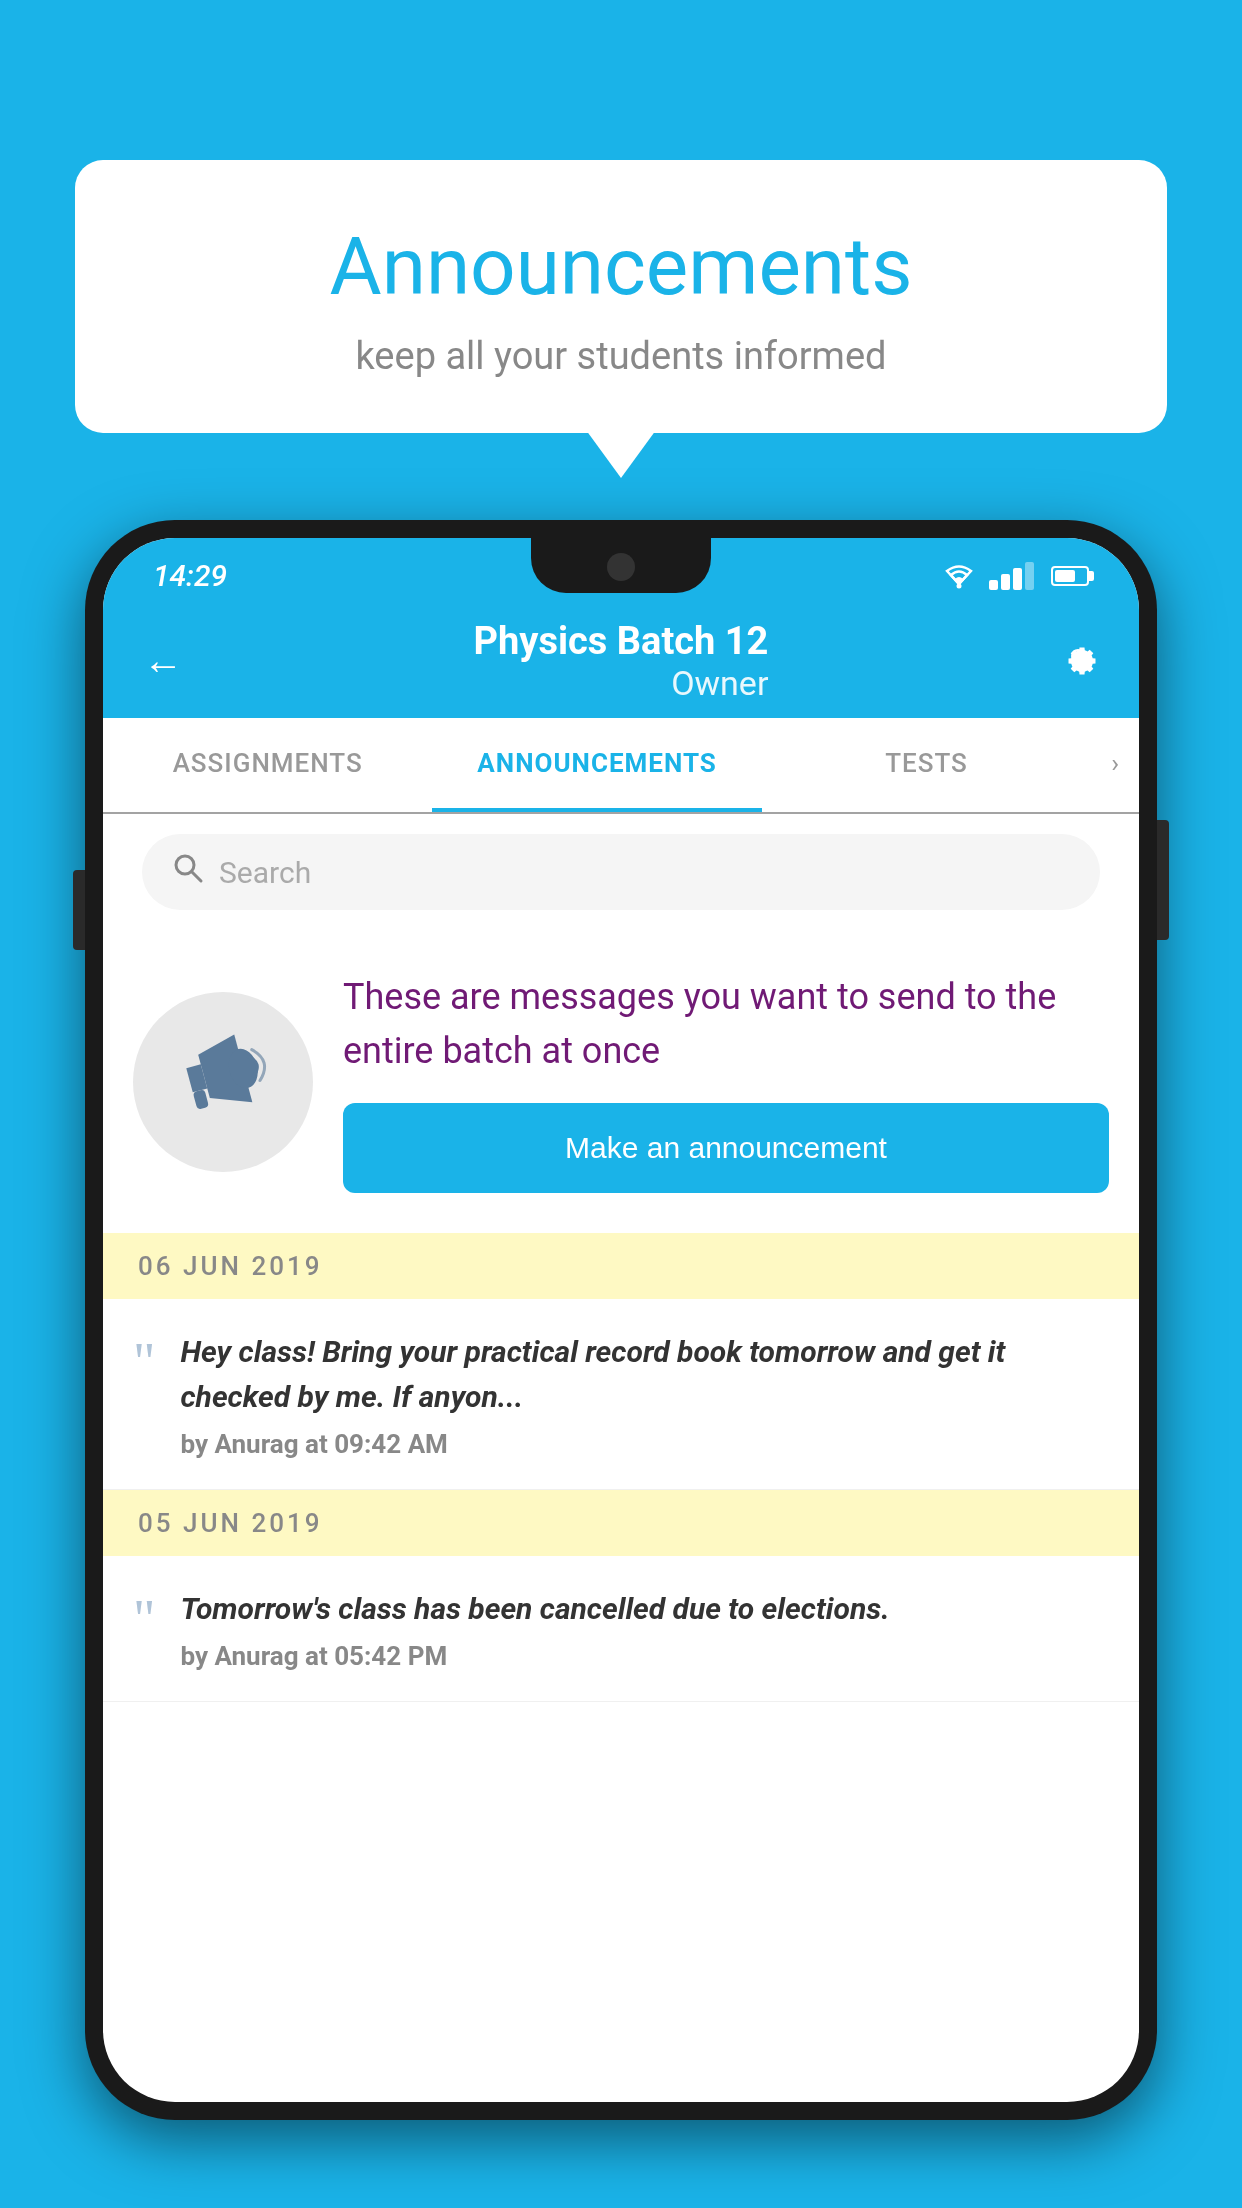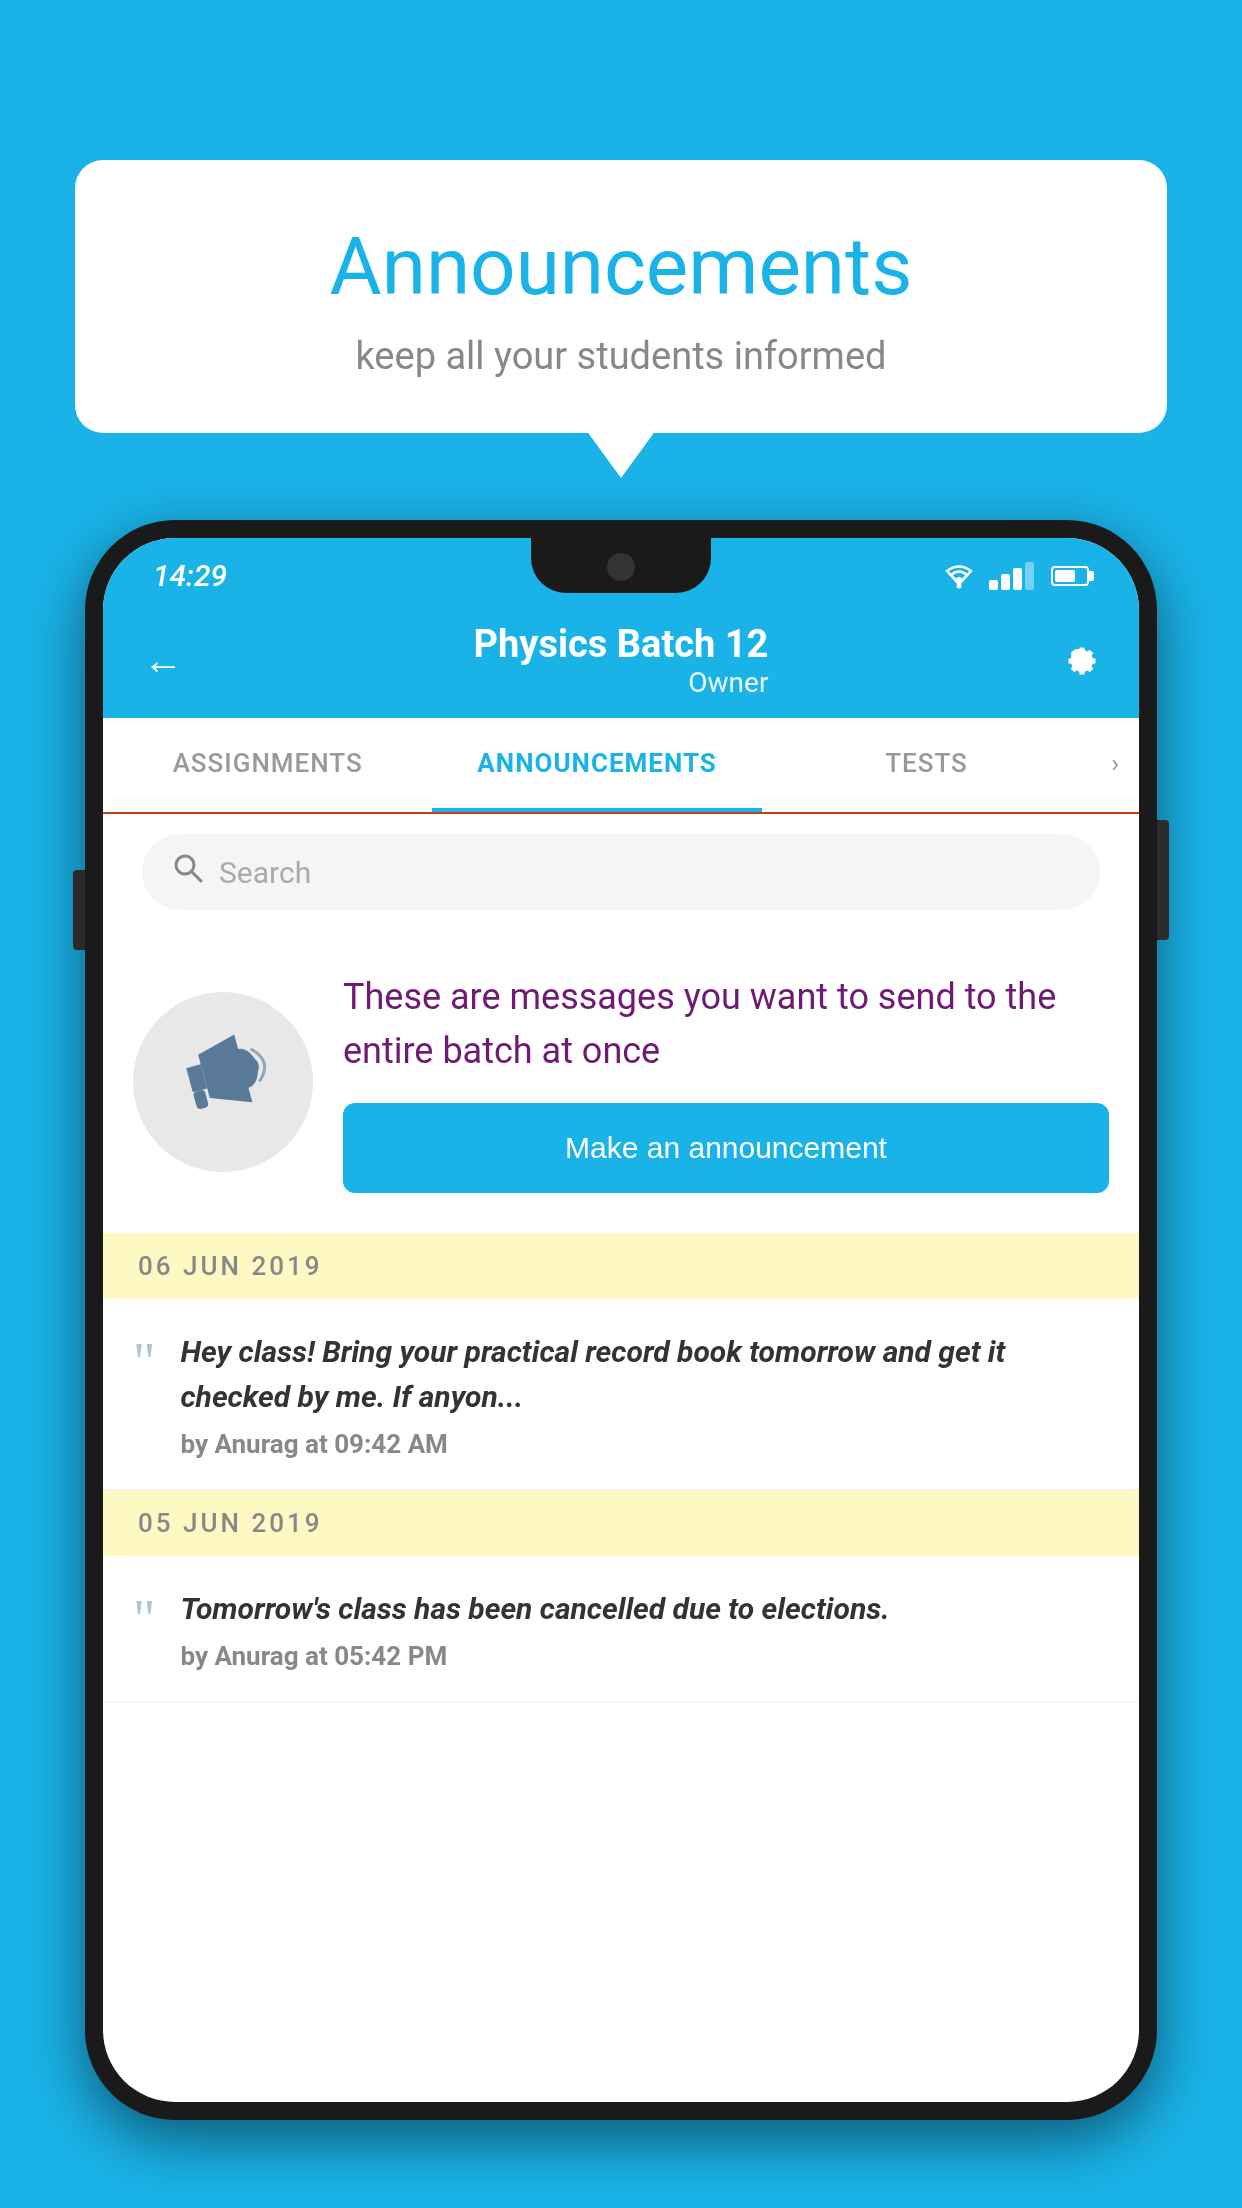--- a/index.html
+++ b/index.html
@@ -223,36 +223,36 @@
     }
 
     .header-title {
       color: white;
       font-size: 38px;
       font-weight: 700;
     }
 
     .header-subtitle {
       color: rgba(255,255,255,0.9);
-      font-size: 28px;
+      font-size: 34px;
     }
 
     .gear-icon {
       position: absolute;
       right: 40px;
       color: white;
       font-size: 40px;
       cursor: pointer;
     }
 
     
     .tabs-container {
       background: white;
       display: flex;
-      border-bottom: 2px solid #c2410c;
+      border-bottom: 2px solid #a3a3a3;
     }
 
     .tab {
       flex: 1;
       text-align: center;
       padding: 30px 10px;
       font-size: 26px;
       font-weight: 500;
       color: #999;
       cursor: pointer;

